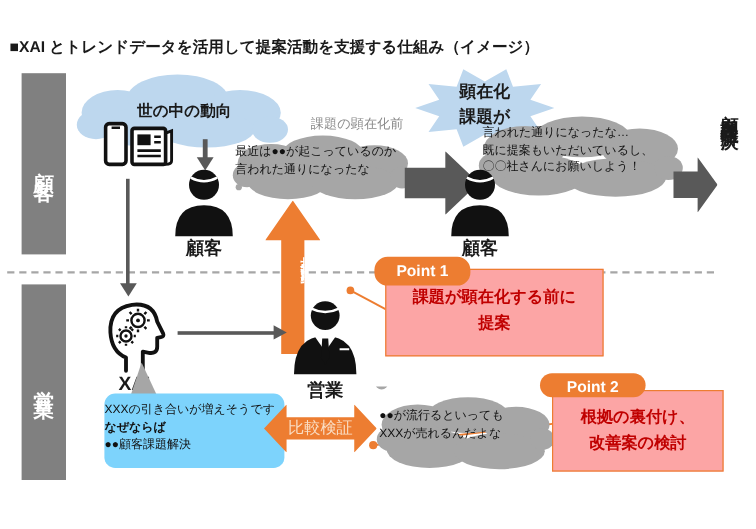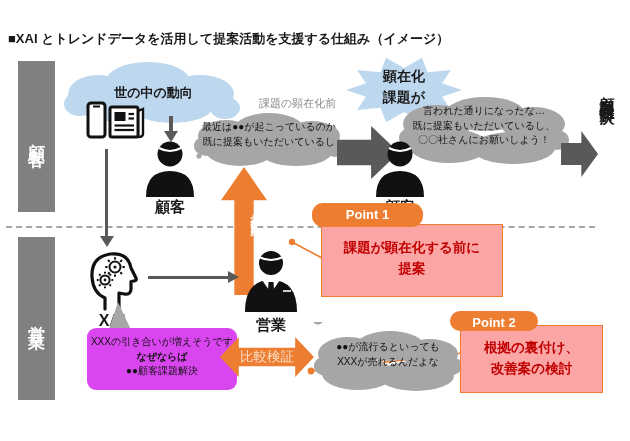--- a/index.html
+++ b/index.html
@@ -5,40 +5,40 @@
   html,body{margin:0;padding:0;background:#fff;}
   .canvas{position:relative;width:630px;height:441px;background:#fff;overflow:hidden;
           font-family:"Liberation Sans","DejaVu Sans",sans-serif;color:#1a1a1a;}
   .abs{position:absolute;}
   .title{font-size:13px;font-weight:bold;white-space:nowrap;}
   .lane{background:#808080;color:#fff;font-weight:bold;font-size:17px;
         writing-mode:vertical-rl;letter-spacing:7px;display:flex;align-items:center;justify-content:center;}
   .dashed{border-top:2px dashed #a6a6a6;height:0;}
   .cloud-label{font-weight:bold;font-size:13px;text-align:center;}
   .phase-label{font-size:11px;color:#8a8a8a;white-space:nowrap;}
-  .bubble-text{font-size:10px;line-height:1.45;text-align:center;color:#111;}
+  .bubble-text{font-size:10px;line-height:1.45;color:#111;}
   .bubble-text .bold{font-weight:bold;}
   .person-label{font-weight:bold;font-size:15px;text-align:center;}
   .v-outcome{writing-mode:vertical-rl;font-weight:bold;font-size:15px;letter-spacing:3px;}
   .up-arrow{background:#ed7d31;clip-path:polygon(50% 0,100% 26%,71% 26%,71% 100%,29% 100%,29% 26%,0 26%);}
   .up-arrow .vtext{position:absolute;left:0;right:0;top:36px;display:flex;justify-content:center;
         writing-mode:vertical-rl;color:#fff;font-weight:bold;font-size:14px;letter-spacing:3px;}
   .right-block-arrow{background:#595959;clip-path:polygon(0 26%,55% 26%,55% 0,100% 50%,55% 100%,55% 74%,0 74%);}
   .dbl-arrow{background:#ed7d31;clip-path:polygon(0 50%,20% 0,20% 27%,80% 27%,80% 0,100% 50%,80% 100%,80% 73%,20% 73%,20% 100%);}
   .dbl-arrow span{display:block;text-align:center;line-height:40px;font-size:13.5px;font-weight:normal;color:#f9ddc4;}
   .burst-text{font-weight:bold;font-size:14px;line-height:1.5;text-align:center;}
   .point-badge{background:#ed7d31;color:#fff;font-weight:bold;font-size:13px;text-align:center;
         border-radius:11px;line-height:24px;}
   .point-box{background:#fca5a5;border:1.6px solid #ed7d31;}
   .point-box .ptext{color:#c00000;font-weight:bold;font-size:13.5px;line-height:1.55;text-align:center;}
   .thin-line-v{width:2.6px;background:#595959;}
   .thin-line-h{height:2.6px;background:#595959;}
   .arrowhead-down{width:0;height:0;border-left:7px solid transparent;border-right:7px solid transparent;border-top:11px solid #595959;}
   .arrowhead-right{width:0;height:0;border-top:6.5px solid transparent;border-bottom:6.5px solid transparent;border-left:11px solid #595959;}
-  .gray-bubble{background:#d946ef;border-radius:9px;}
+  .gray-bubble{background:#7dd3fc;border-radius:9px;}
 </style>
 </head>
 <body>
 
 <div class="canvas">
 
   <div class="abs title" style="left:8px;top:30px;">■XAI とトレンドデータを活用して提案活動を支援する仕組み（イメージ）</div>
 
   <div class="abs dashed" style="left:6px;top:226px;width:589px;"></div>
 
@@ -89,21 +89,21 @@
         <ellipse cx="48" cy="45" rx="34" ry="15"></ellipse>
       <ellipse cx="104" cy="46" rx="36" ry="14"></ellipse>
         <ellipse cx="14" cy="40" rx="12" ry="10"></ellipse>
       <ellipse cx="143" cy="42" rx="10" ry="9"></ellipse>
       <circle cx="14" cy="43" r="4"></circle>
         <circle cx="7" cy="50" r="2.6"></circle>
     </g>
   </svg>
   <div class="abs bubble-text" style="left:196px;top:120px;width:146px;">
     <span style="display:block">最近は●●が起こっているのか</span>
-    <span style="display:block">既に提案もいただいているし</span>
+    <span style="display:block">言われた通りになったな</span>
   </div>
 
   <div class="abs up-arrow" style="left:221px;top:167px;width:46px;height:128px;">
     <div class="vtext">提案活動</div>
   </div>
 
   <div class="abs right-block-arrow" style="left:337px;top:126px;width:62px;height:53px;"></div>
 
   <svg class="abs" style="left:344px;top:55px;" width="120" height="70">
     <polygon fill="#bdd7ee" points="118,35 98,41.8 106.9,55 83.5,52.8 77.9,67.3 60,57 42.1,67.3 36.5,52.8 13.1,55 22,41.8 2,35 22,28.2 13.1,15 36.5,17.2 42.1,2.7 60,13 77.9,2.7 83.5,17.2 106.9,15 98,28.2"></polygon>
@@ -153,21 +153,21 @@
     <line x1="4" y1="5" x2="34" y2="21" stroke="#ed7d31" stroke-width="1.6"></line>
     <circle cx="4" cy="5" r="3.2" fill="#ed7d31"></circle>
   </svg>
 
   <div class="abs point-box" style="left:321px;top:224px;width:180px;height:71px;">
     <div class="ptext" style="padding-top:13px;">
       <span style="display:block">課題が顕在化する前に</span>
       <span style="display:block">提案</span>
     </div>
   </div>
-  <div class="abs point-badge" style="left:312px;top:203px;width:111px;height:24px;">Point 1</div>
+  <div class="abs point-badge" style="left:312px;top:214px;width:80px;height:24px;">Point 1</div>
 
   <svg class="abs" style="left:83px;top:245px;" width="60" height="66">
     <path d="M22 64 L22 53 Q10 48 9 32 Q8 12 27 9 Q45 7 48 23 L53 33 Q54 35.5 51 36 L48 36.5 L48 44 Q48 50 41 49 L36 48 L36 64" fill="#fff" stroke="#111" stroke-width="3.2" stroke-linejoin="round" stroke-linecap="round"></path>
     <g stroke="#111" fill="#fff" stroke-width="2">
       <circle cx="32" cy="22" r="5.5"></circle>
         <circle cx="32" cy="22" r="1.6" fill="#111" stroke="none"></circle>
       <path d="M32 14.5 V12.2 M32 29.5 V31.8 M24.5 22 H22.2 M39.5 22 H41.8 M26.7 16.7 l-1.7-1.7 M37.3 27.3 l1.7 1.7 M26.7 27.3 l-1.7 1.7 M37.3 16.7 l1.7-1.7"></path>
       <circle cx="22" cy="35" r="4.6"></circle>
         <circle cx="22" cy="35" r="1.4" fill="#111" stroke="none"></circle>
       <path d="M22 28.6 V26.8 M22 41.4 V43.2 M15.6 35 H13.8 M28.4 35 H30.2 M17.5 30.5 l-1.4-1.4 M26.5 39.5 l1.4 1.4 M17.5 39.5 l-1.4 1.4 M26.5 30.5 l1.4-1.4"></path>

